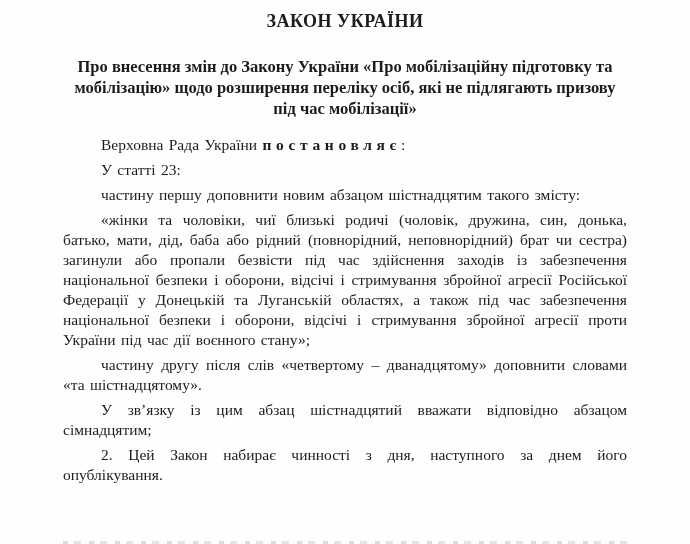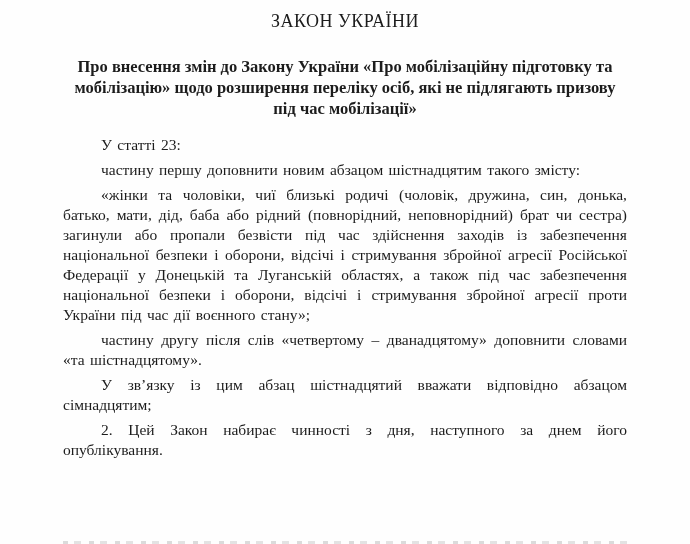--- a/index.html
+++ b/index.html
@@ -20,21 +20,21 @@
     width: 690px;
     height: 544px;
     padding: 11px 63px 0 63px;
     background: #fefefe;
   }
   .doc-title {
     margin: 0 0 24px 0;
     text-align: center;
     font-size: 18px;
     line-height: 21px;
-    font-weight: normal;
+    font-weight: bold;
     letter-spacing: 0.5px;
   }
   .doc-subtitle {
     margin: 0 0 16px 0;
     text-align: center;
     font-size: 16.5px;
     line-height: 21px;
     font-weight: bold;
   }
   p.body-par {
@@ -68,20 +68,21 @@
 </style>
 </head>
 <body>
 
 <div class="page">
 
   <h1 class="doc-title">ЗАКОН УКРАЇНИ</h1>
 
   <h2 class="doc-subtitle">Про внесення змін до Закону України «Про мобілізаційну підготовку та мобілізацію» щодо розширення переліку осіб, які не підлягають призову під час мобілізації»</h2>
 
+  <p class="body-par"><span>Верховна Рада України </span><span class="enact-verb">постановляє</span><span>:</span></p>
 
 
   <p class="body-par">У статті 23:</p>
 
   <p class="body-par">частину першу доповнити новим абзацом шістнадцятим такого змісту:</p>
 
   <p class="body-par">«жінки та чоловіки, чиї близькі родичі (чоловік, дружина, син, донька, батько, мати, дід, баба або рідний (повнорідний, неповнорідний) брат чи сестра) загинули або пропали безвісти під час здійснення заходів із забезпечення національної безпеки і оборони, відсічі і стримування збройної агресії Російської Федерації у Донецькій та Луганській областях, а також під час забезпечення національної безпеки і оборони, відсічі і стримування збройної агресії проти України під час дії воєнного стану»;</p>
 
   <p class="body-par">частину другу після слів «четвертому – дванадцятому» доповнити словами «та шістнадцятому».</p>
 

